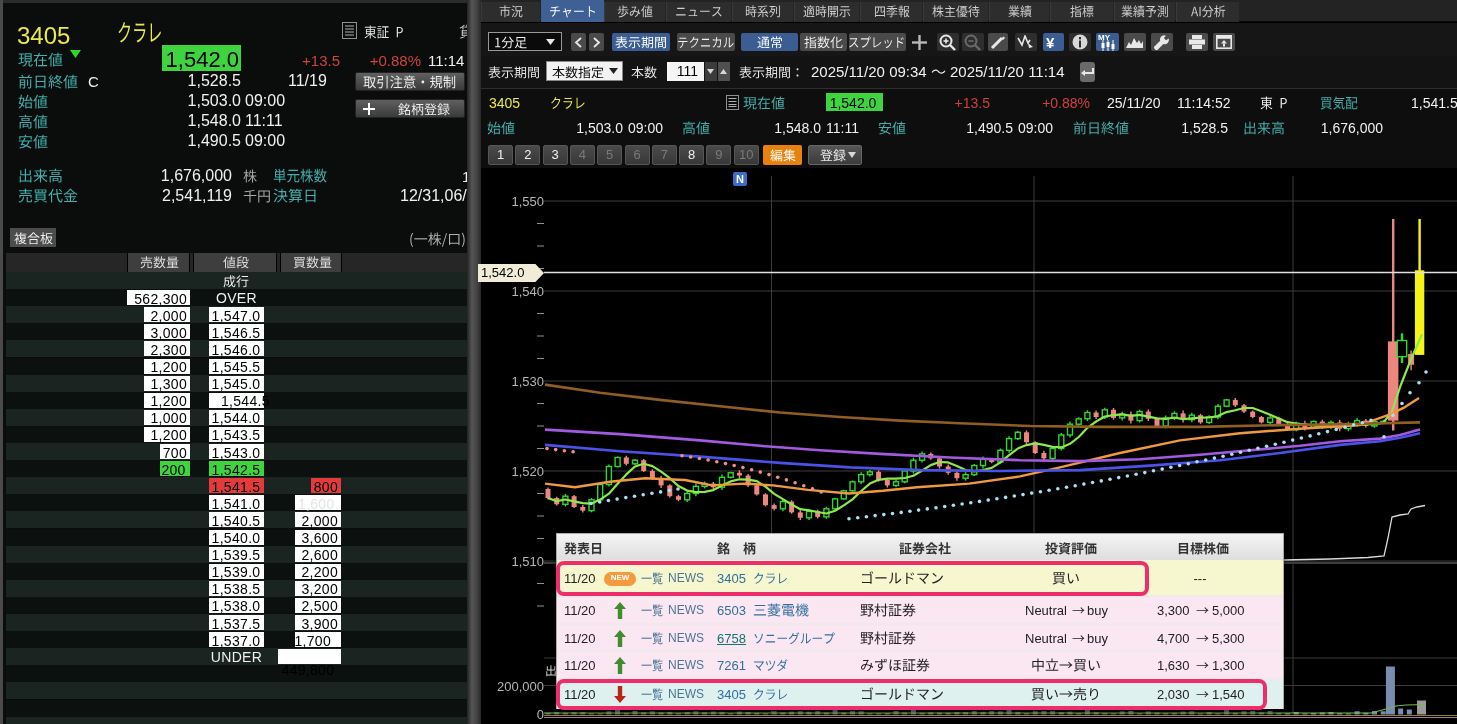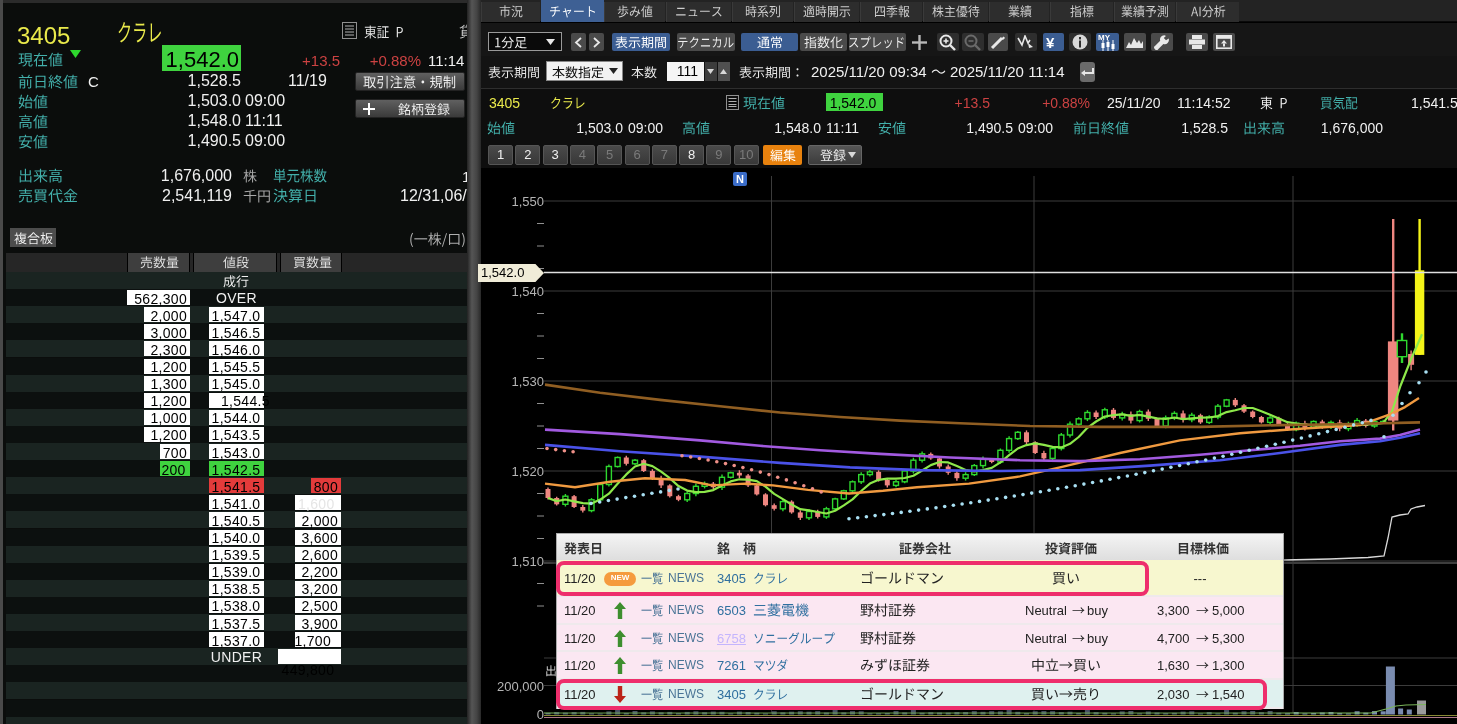--- a/index.html
+++ b/index.html
@@ -1463,21 +1463,21 @@
     <svg style="position:absolute;left:614px;top:630px" width="12" height="17">
       <path d="M6,0 L12,7 L8.2,7 L8.2,17 L3.8,17 L3.8,7 L0,7 Z" fill="#3e8e2e"></path>
     </svg>
     <svg style="position:absolute;left:641.0px;top:629.7px;overflow:visible" width="24" height="16">
       <g fill="#4a7496" transform="translate(0,13.26) scale(0.01105,-0.01300)">
         <use href="#g4e00r" x="0"></use>
         <use href="#g89a7r" x="1000"></use>
       </g>
     </svg>
     <div style="position:absolute;left:668.0px;top:630.5px;font:normal 12px 'Liberation Sans',sans-serif;color:#4a7496;white-space:pre;">NEWS</div>
-    <div style="position:absolute;left:717.0px;top:630.5px;font:normal 13px 'Liberation Sans',sans-serif;color:#c4b5fd;white-space:pre;text-decoration:underline;">6758</div>
+    <div style="position:absolute;left:717.0px;top:630.5px;font:normal 13px 'Liberation Sans',sans-serif;color:#0f766e;white-space:pre;text-decoration:underline;">6758</div>
     <svg style="position:absolute;left:753.0px;top:629.7px;overflow:visible" width="83" height="16">
       <g fill="#2f6f9f" transform="translate(0,13.26) scale(0.01170,-0.01300)">
         <use href="#g30bdr" x="0"></use>
         <use href="#g30cbr" x="1000"></use>
         <use href="#g30fcr" x="2000"></use>
         <use href="#g30b0r" x="3000"></use>
         <use href="#g30ebr" x="4000"></use>
         <use href="#g30fcr" x="5000"></use>
         <use href="#g30d7r" x="6000"></use>
       </g>

